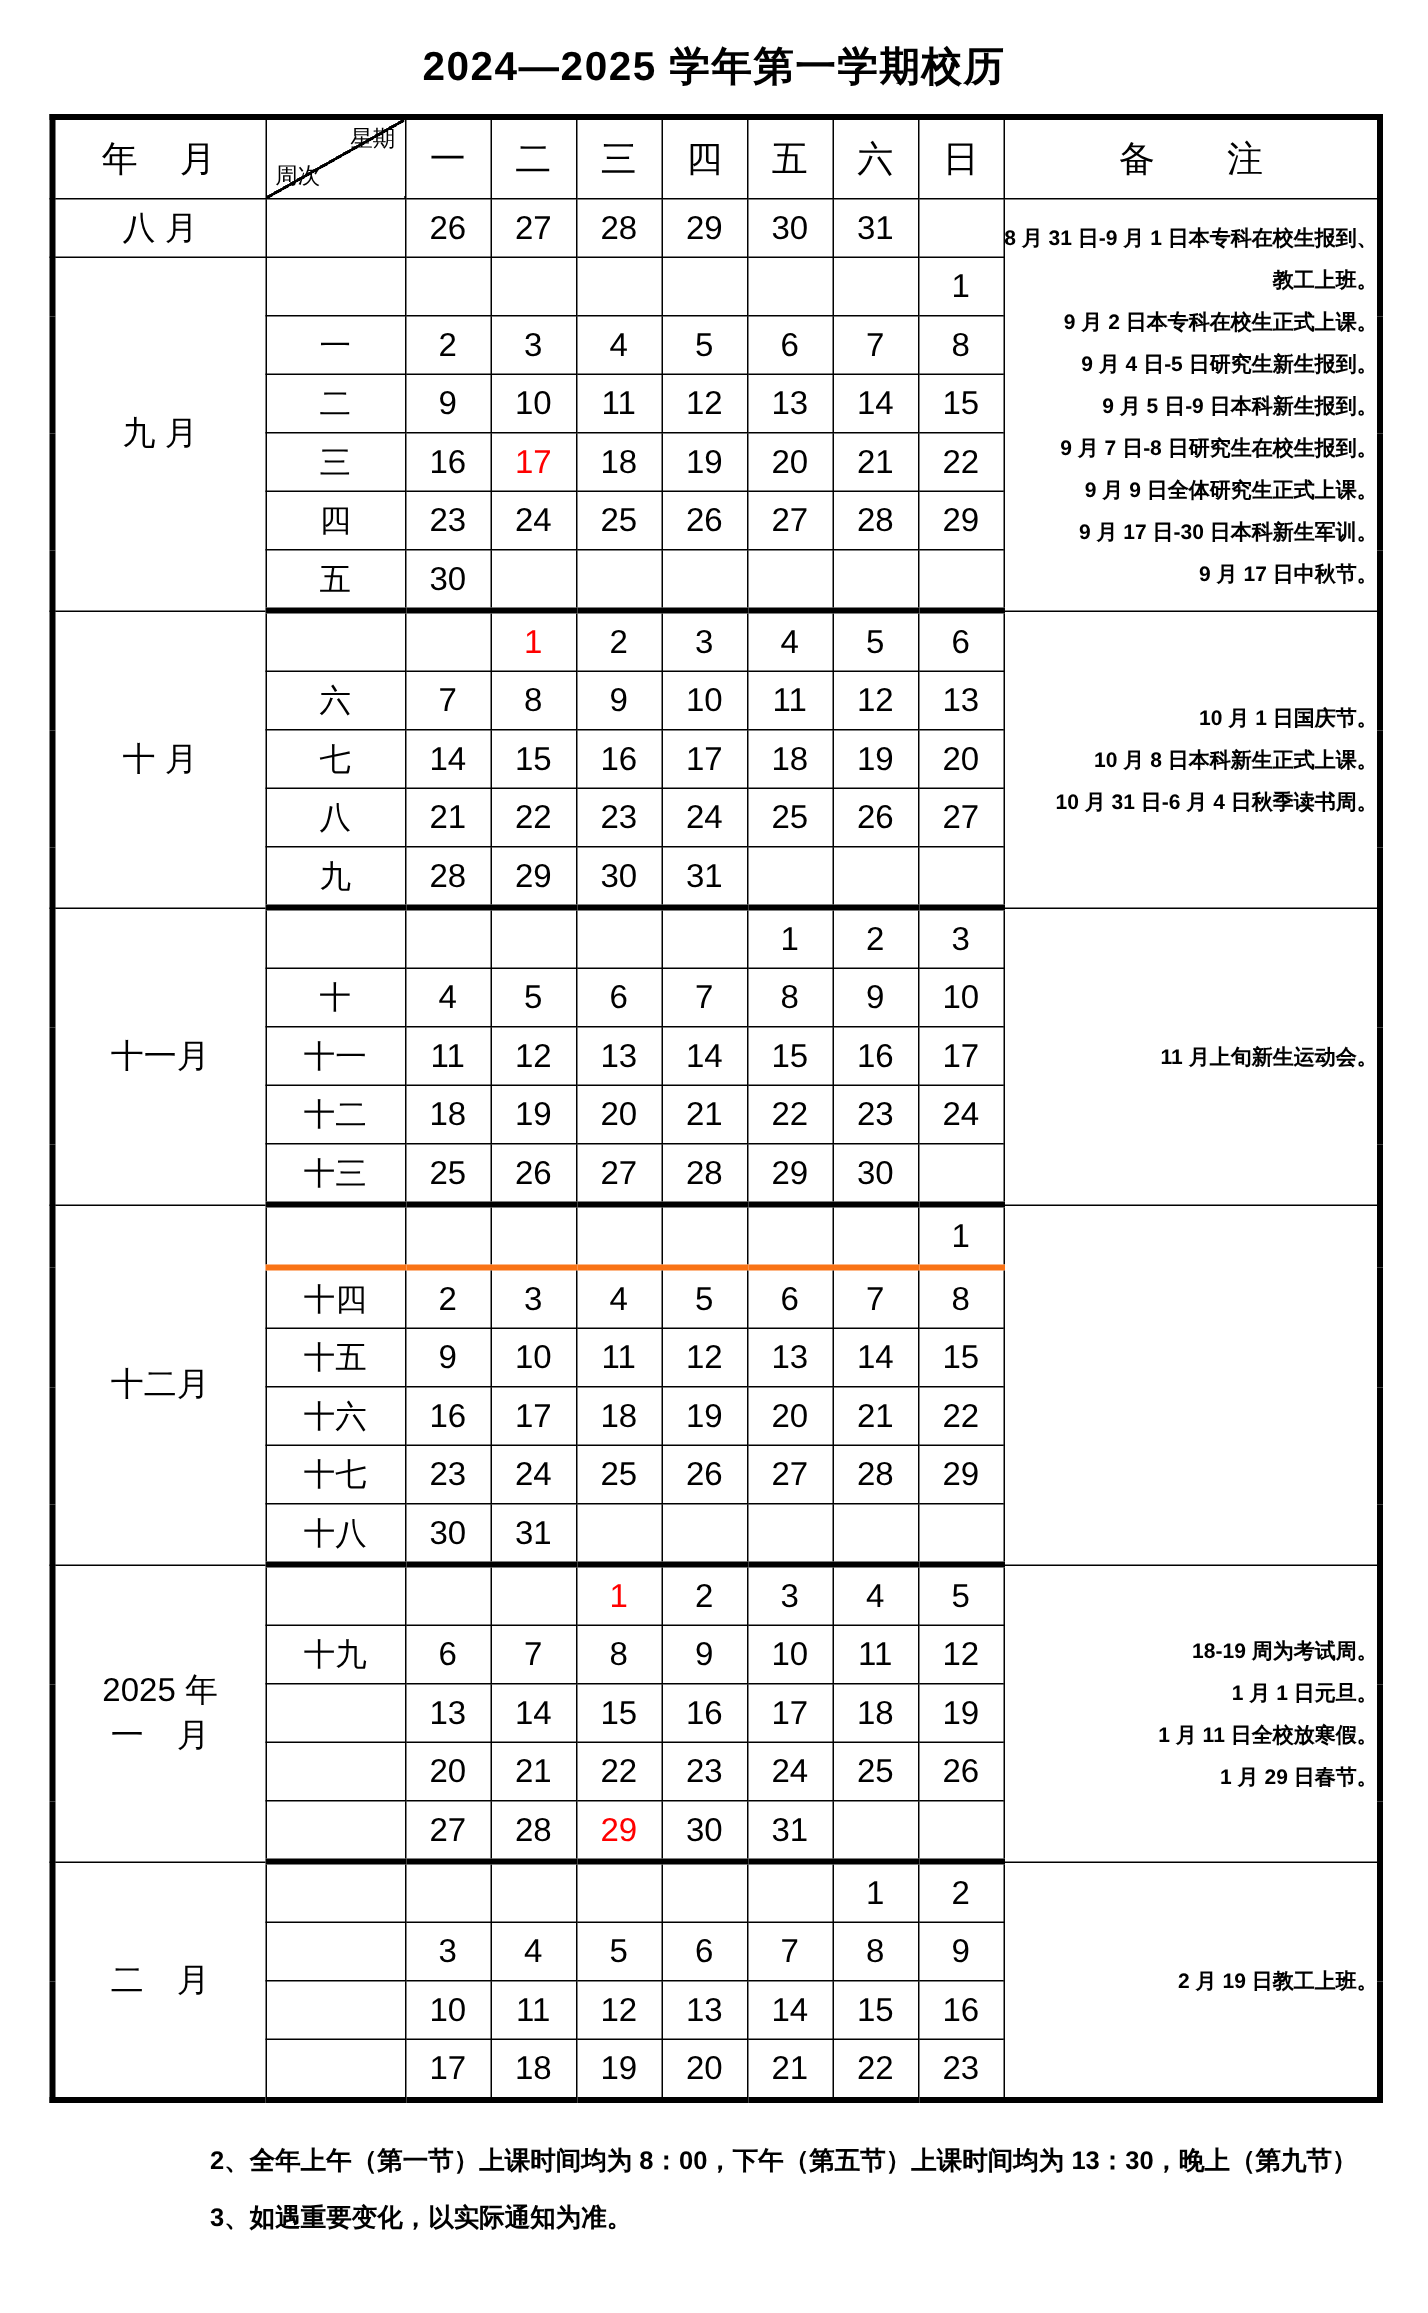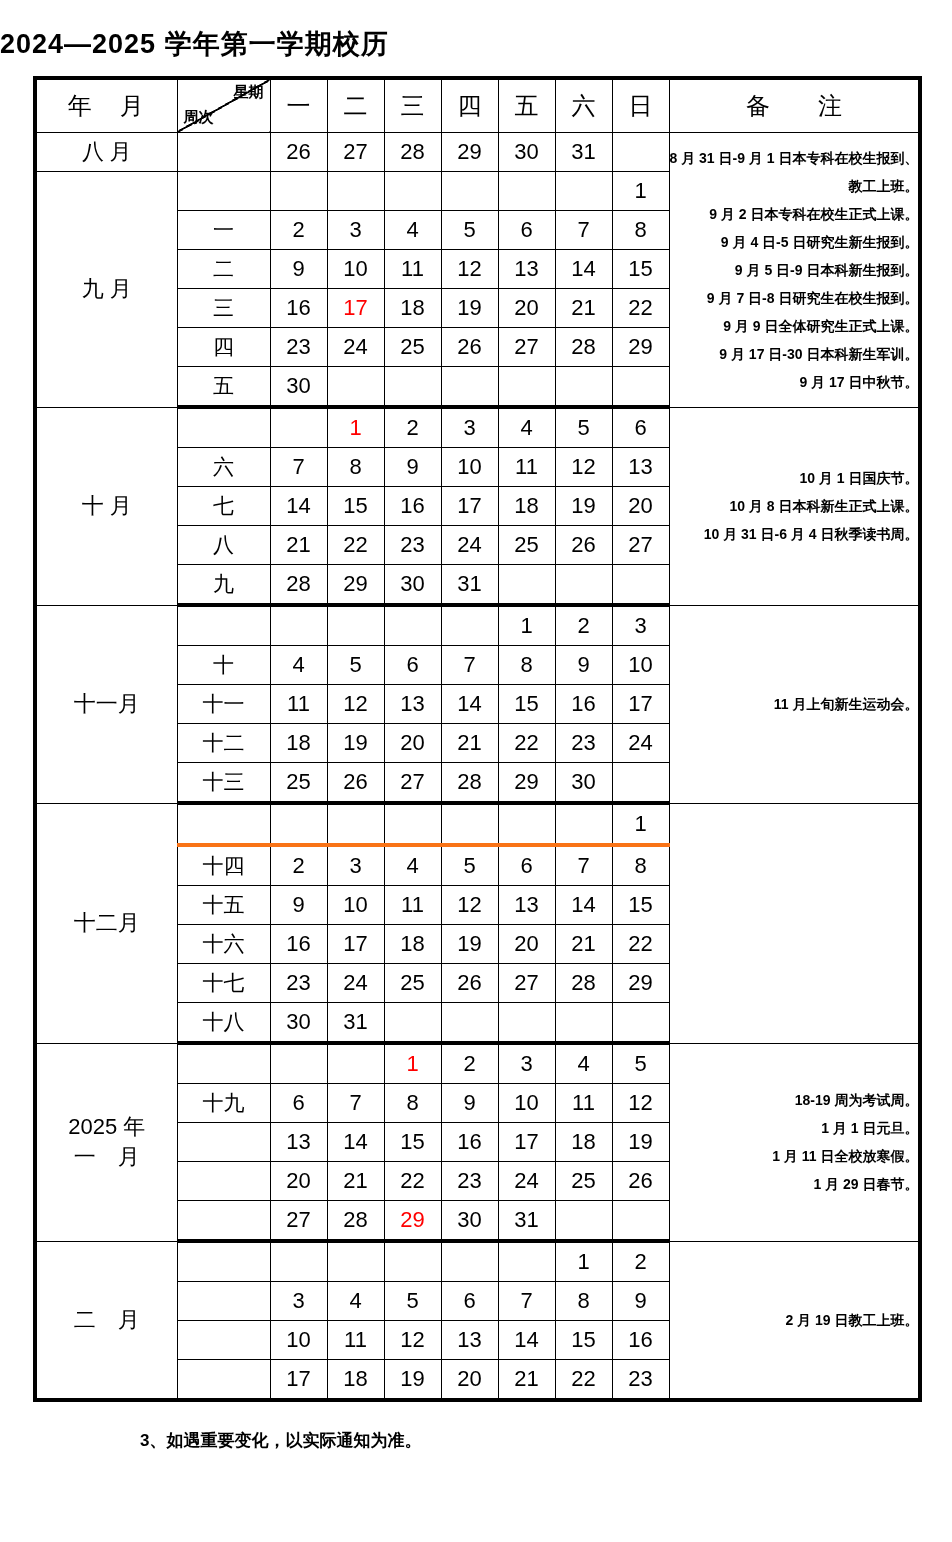--- a/index.html
+++ b/index.html
@@ -1,31 +1,31 @@
 <!DOCTYPE html>
 <html><head>
 <meta charset="utf-8">
 <style>
   html,body{margin:0;padding:0;background:#ffffff;}
   body{width:952px;height:1542px;font-family:"Liberation Sans","DejaVu Sans",sans-serif;color:#000;}
   .page{position:relative;width:952px;height:1542px;background:#fff;overflow:hidden;}
-  .title{margin:26px 0 14px 0;text-align:left;font-size:27px;font-weight:bold;letter-spacing:1px;}
+  .title{margin:26px 0 14px 0;text-align:center;font-size:27px;font-weight:bold;letter-spacing:1px;}
   table.cal{border-collapse:collapse;table-layout:fixed;margin-left:33px;border:4px solid #000;}
   table.cal th,table.cal td{border:1.5px solid #000;padding:0;overflow:hidden;}
   thead th{border-bottom:4px solid #000;height:52px;font-size:24px;font-weight:normal;}
   th.ym{letter-spacing:2px;}
-  th.diag{position:relative;font-weight:bold;
+  th.diag{position:relative;font-weight:normal;
     background-image:linear-gradient(to bottom right,transparent calc(50% - 1px),#000 calc(50% - 1px),#000 calc(50% + 1px),transparent calc(50% + 1px));margin-left:15px;}
   th.diag .tr{position:absolute;top:3px;right:6px;font-size:15px;}
   th.diag .bl{position:absolute;bottom:5px;left:6px;font-size:15px;}
   td.day{height:38px;text-align:center;font-size:22px;}
   td.day.red{color:#ff0000;}
   td.week{text-align:center;font-size:21px;}
   td.month{text-align:center;font-size:22px;vertical-align:middle;border-bottom:4px solid #000;}
-  td.month.sub{border-bottom:1.5px solid #000;font-family:Liberation Serif, serif;}
+  td.month.sub{border-bottom:1.5px solid #000;}
   td.month .ml{line-height:30px;white-space:pre;}
   td.remark{vertical-align:middle;text-align:right;padding:6px 2px 6px 8px;border-bottom:4px solid #000;}
   td.remark .rl{font-size:14px;font-weight:bold;line-height:28px;white-space:nowrap;}
   tbody.section > tr.last > td{border-bottom:4px solid #000;}
   tr.thick-top > td{border-top:4px solid #f97316;}
   .notes{margin:20px 0 0 78px;}
   .note{font-size:17px;font-weight:bold;line-height:38px;white-space:nowrap;}
   .note.first{padding-left:24px;}
   .note.indent{padding-left:62px;}
 </style>
@@ -442,15 +442,16 @@
           <td class="day">18</td>
           <td class="day">19</td>
           <td class="day">20</td>
           <td class="day">21</td>
           <td class="day">22</td>
           <td class="day">23</td>
         </tr>
       </tbody>
     </table>
   <div class="notes">
+      <div class="note indent">2、全年上午（第一节）上课时间均为 8：00，下午（第五节）上课时间均为 13：30，晚上（第九节）</div>
       <div class="note indent">3、如遇重要变化，以实际通知为准。</div>
     </div>
 </div>
 
 </body></html>

